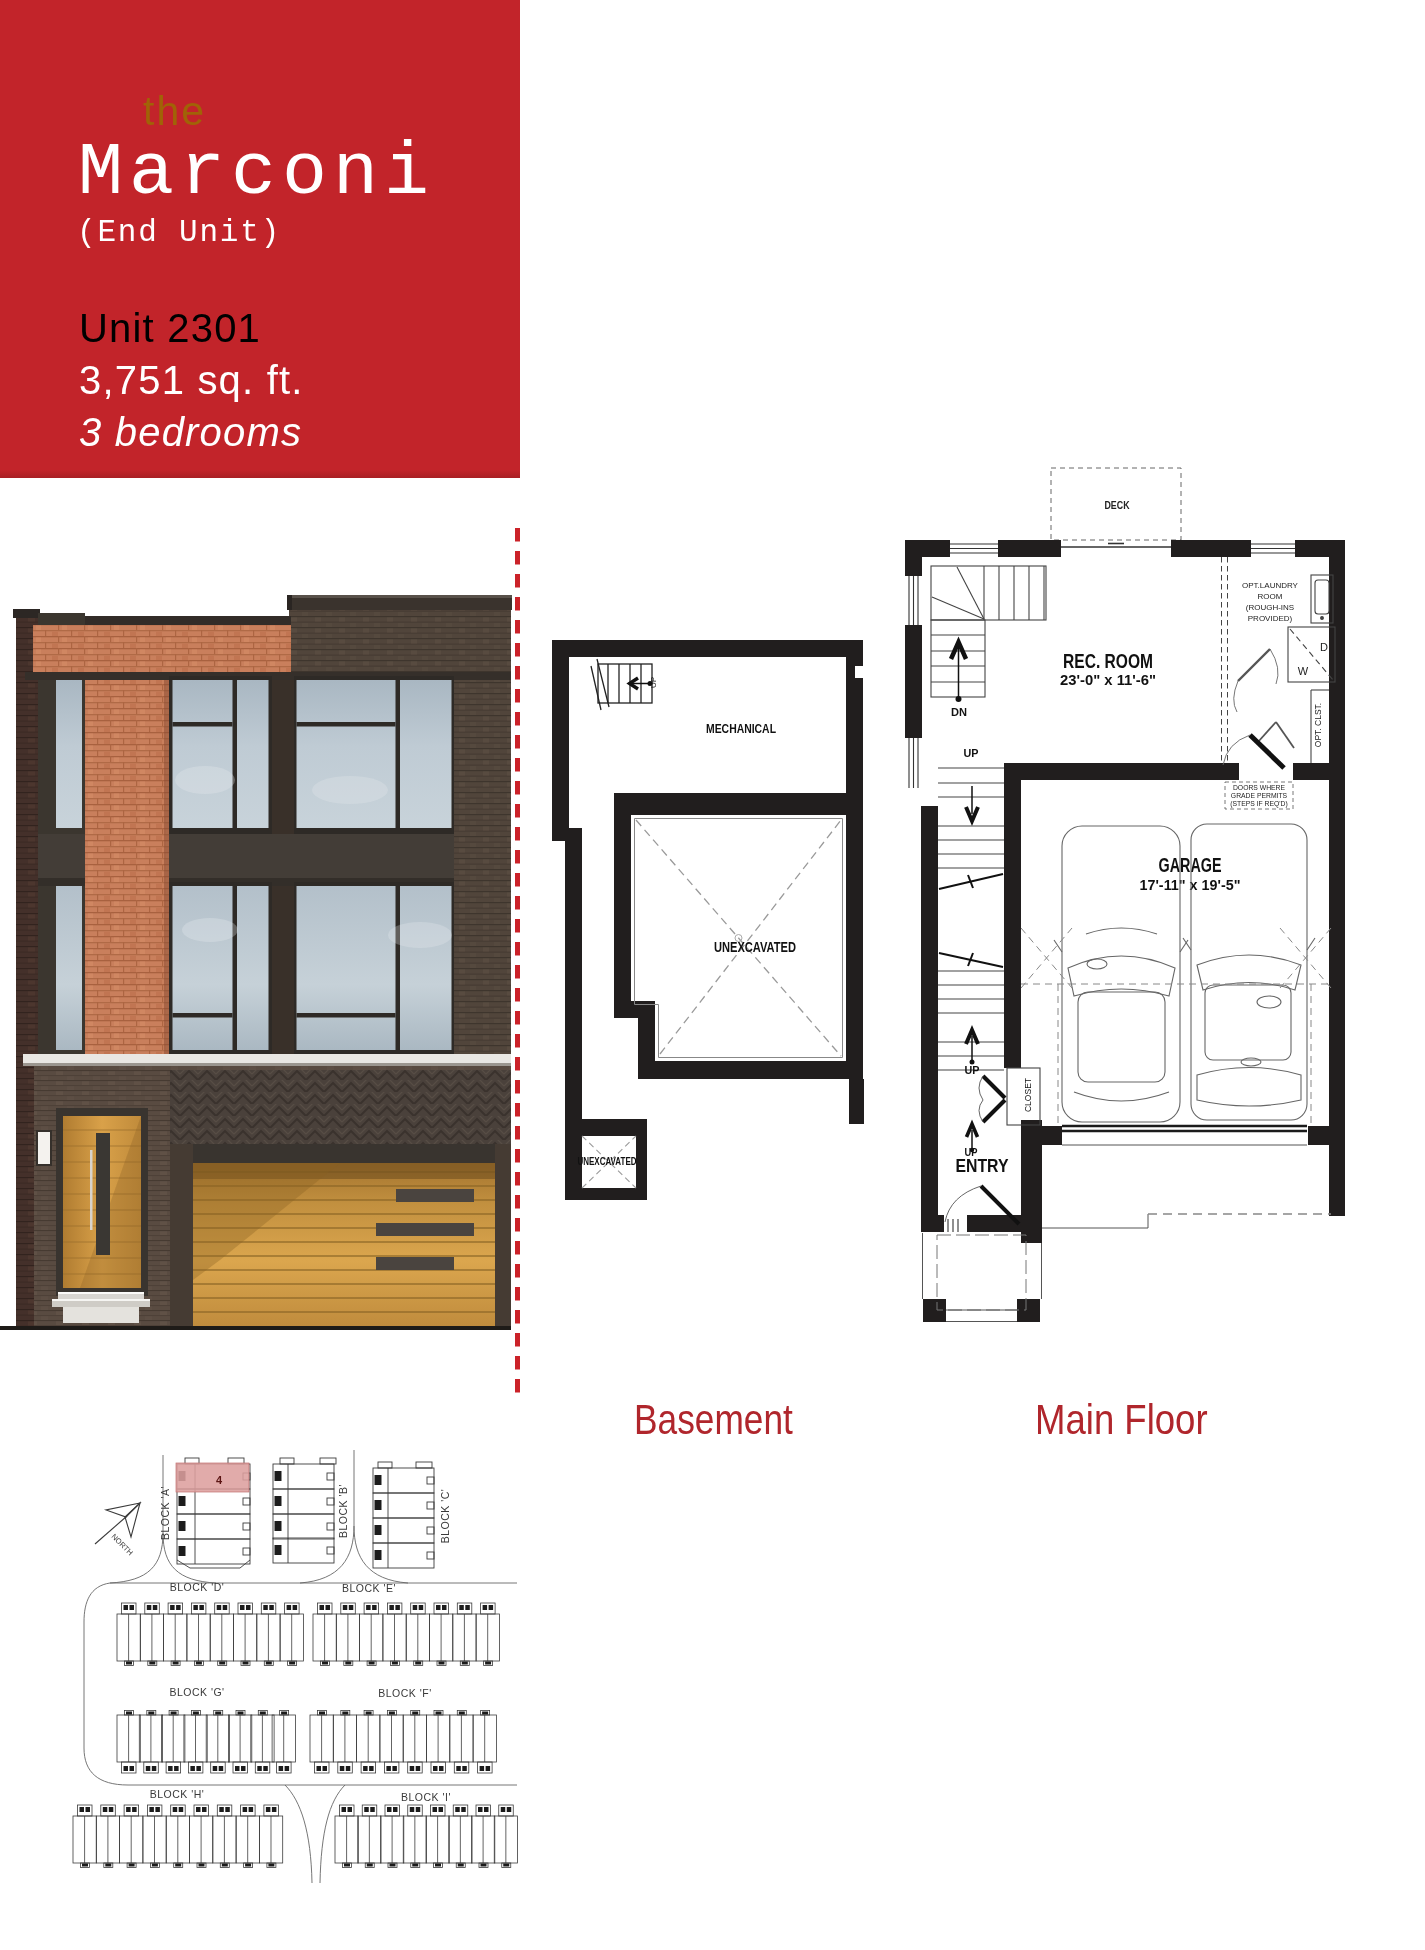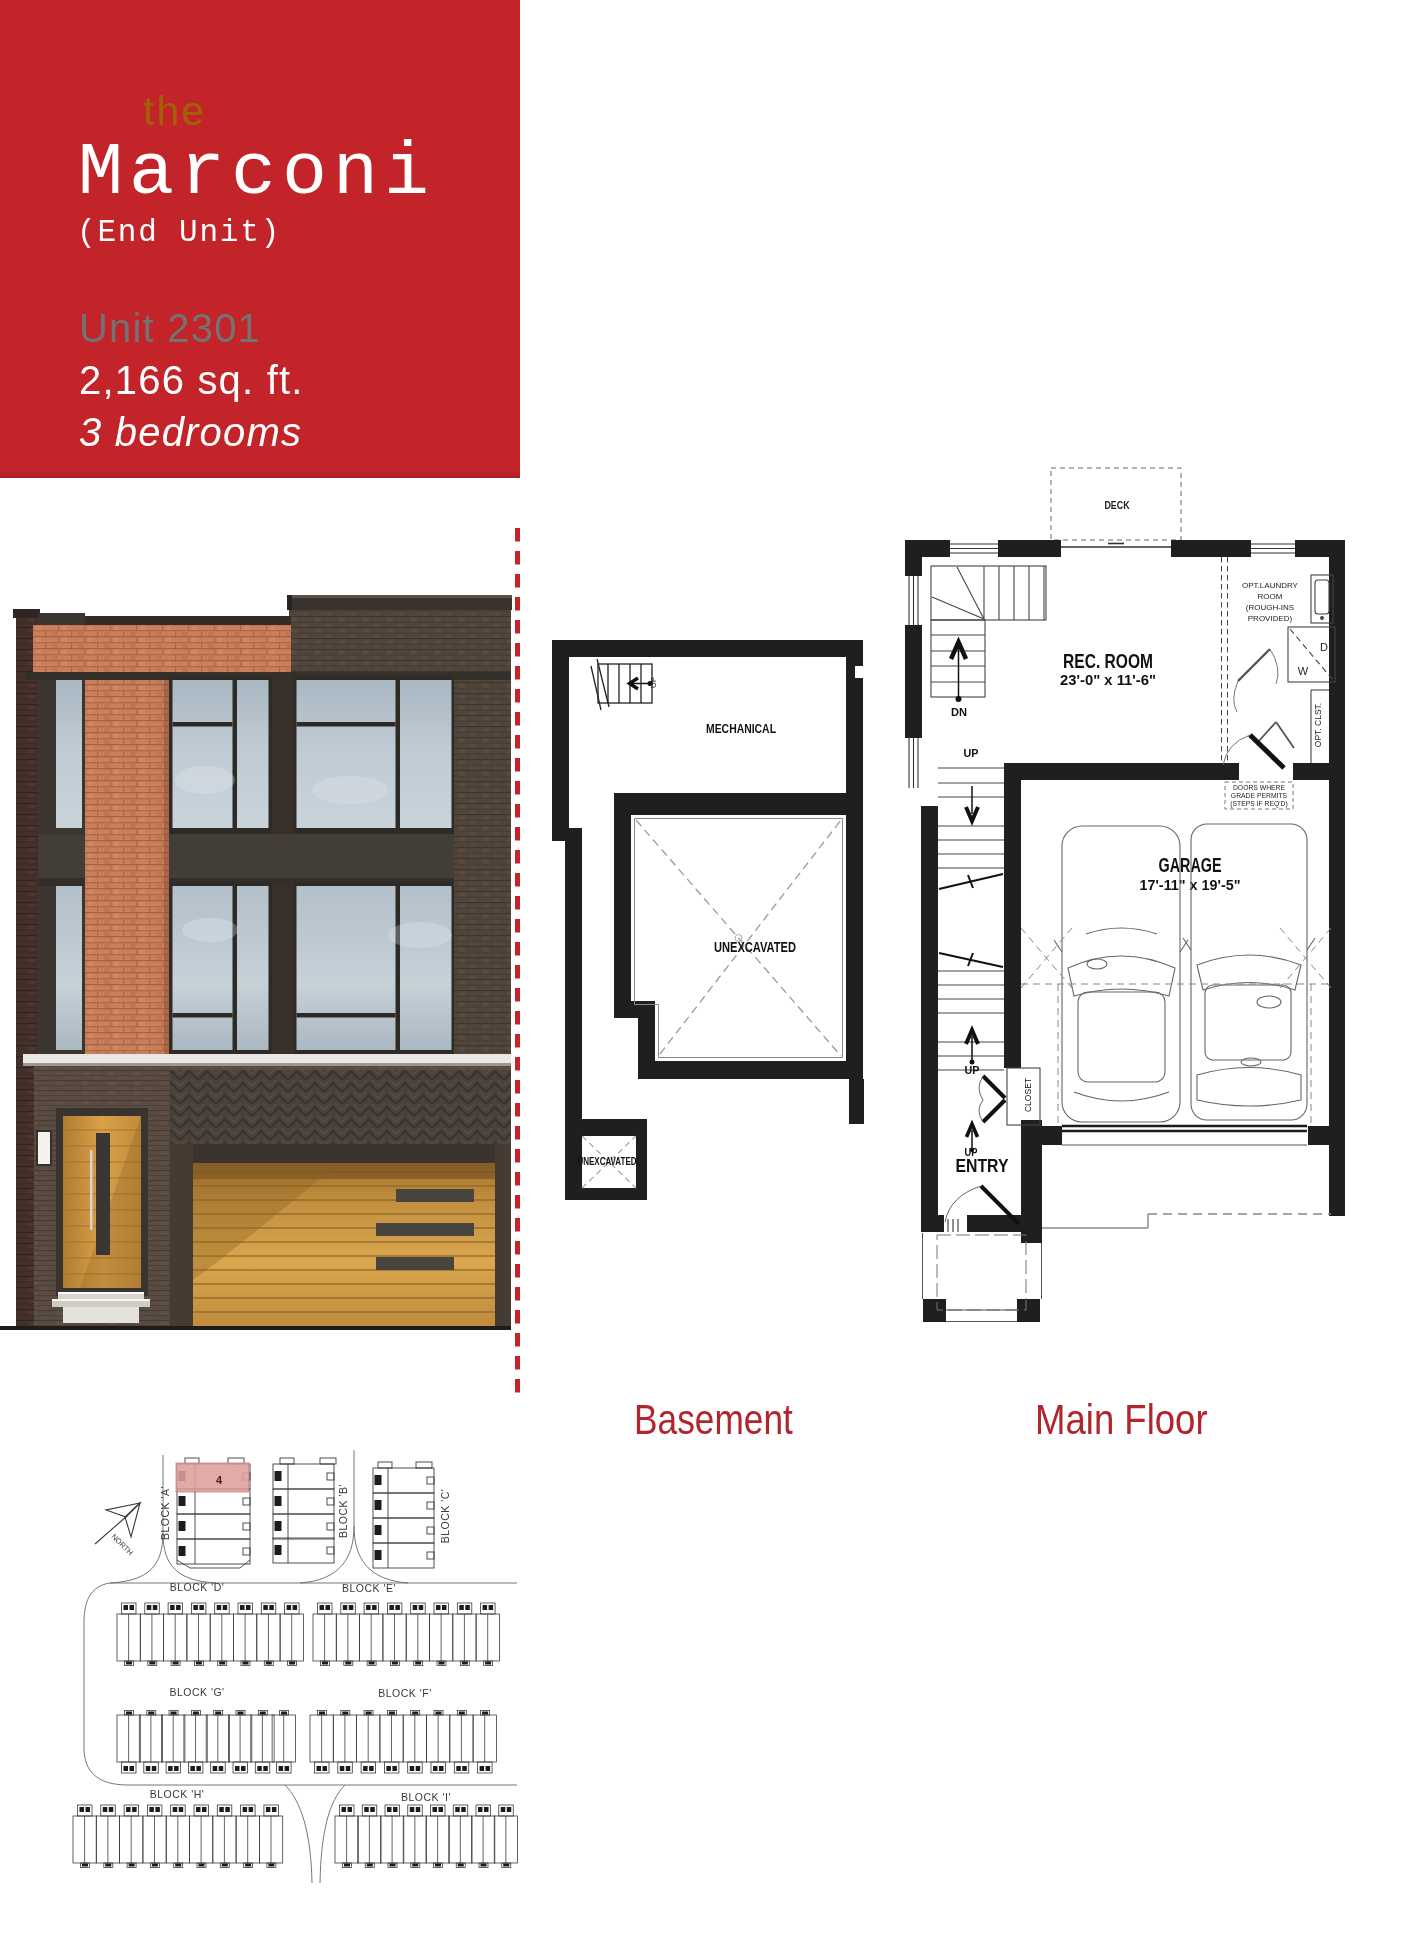--- a/index.html
+++ b/index.html
@@ -14,23 +14,23 @@
   <div class="abs" style="left:0;top:0;width:520px;height:478px;background:#c2242a;"></div>
 
   <div class="abs" style="left:0;top:470px;width:520px;height:8px;background:linear-gradient(#c2242a,#a81f24);"></div>
 
   <div class="abs" style="left:143px;top:88px;color:#a16207;font-size:41px;letter-spacing:2px;">the</div>
 
   <div class="abs" style="left:78px;top:131px;color:#fff;font-size:75px;letter-spacing:6px;font-family:Liberation Mono, monospace;">Marconi</div>
 
   <div class="abs" style="left:77px;top:215px;color:#fff;font-size:31px;letter-spacing:1.8px;font-family:Liberation Mono, monospace;">(End Unit)</div>
 
-  <div class="abs" style="left:79px;top:306px;color:#737373;font-size:40px;letter-spacing:1.2px;">Unit 2301</div>
-
-  <div class="abs" style="left:79px;top:358px;color:#fff;font-size:40px;letter-spacing:1.2px;">2,166 sq. ft.</div>
+  <div class="abs" style="left:79px;top:306px;color:#000000;font-size:40px;letter-spacing:1.2px;">Unit 2301</div>
+
+  <div class="abs" style="left:79px;top:358px;color:#fff;font-size:40px;letter-spacing:1.2px;">3,751 sq. ft.</div>
 
   <div class="abs" style="left:79px;top:410px;color:#fff;font-size:40px;letter-spacing:1.2px;font-style:italic;">3 bedrooms</div>
 
   <svg class="abs" style="left:512px;top:528px;" width="10" height="870" viewBox="0 0 10 870">
     <line x1="5.5" y1="0" x2="5.5" y2="870" stroke="#cb2229" stroke-width="5" stroke-dasharray="13.5 9.5"></line>
   </svg>
 
   <svg class="abs" style="left:0px;top:585px;" width="520" height="750" viewBox="0 585 520 750">
     <defs>
       <pattern id="obrick" width="26" height="12" patternUnits="userSpaceOnUse">

